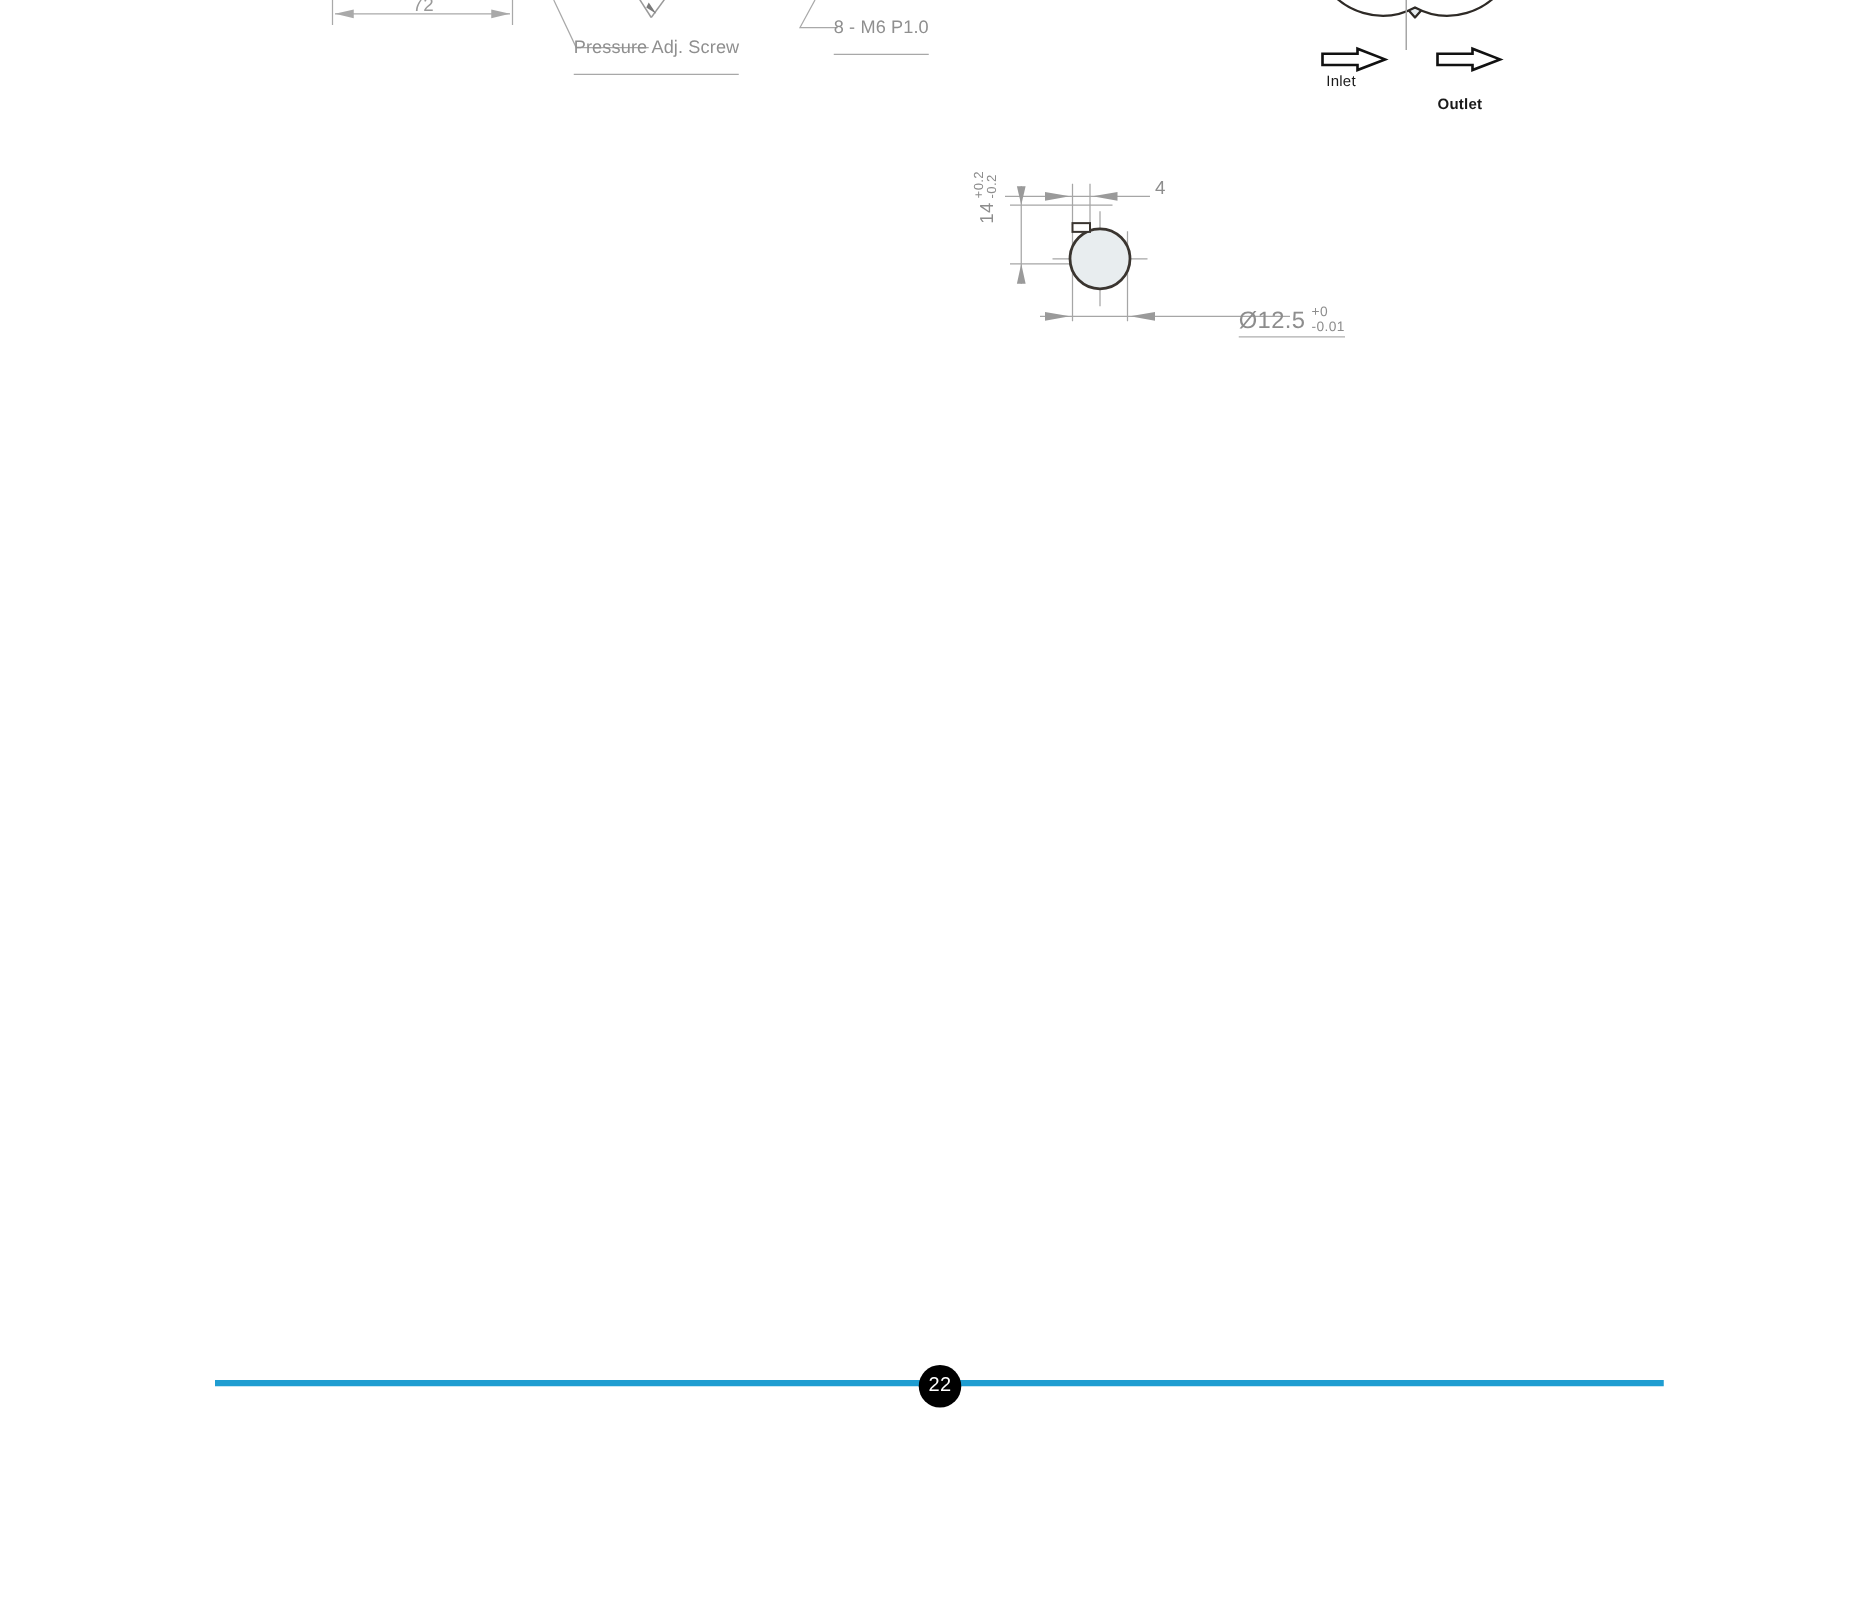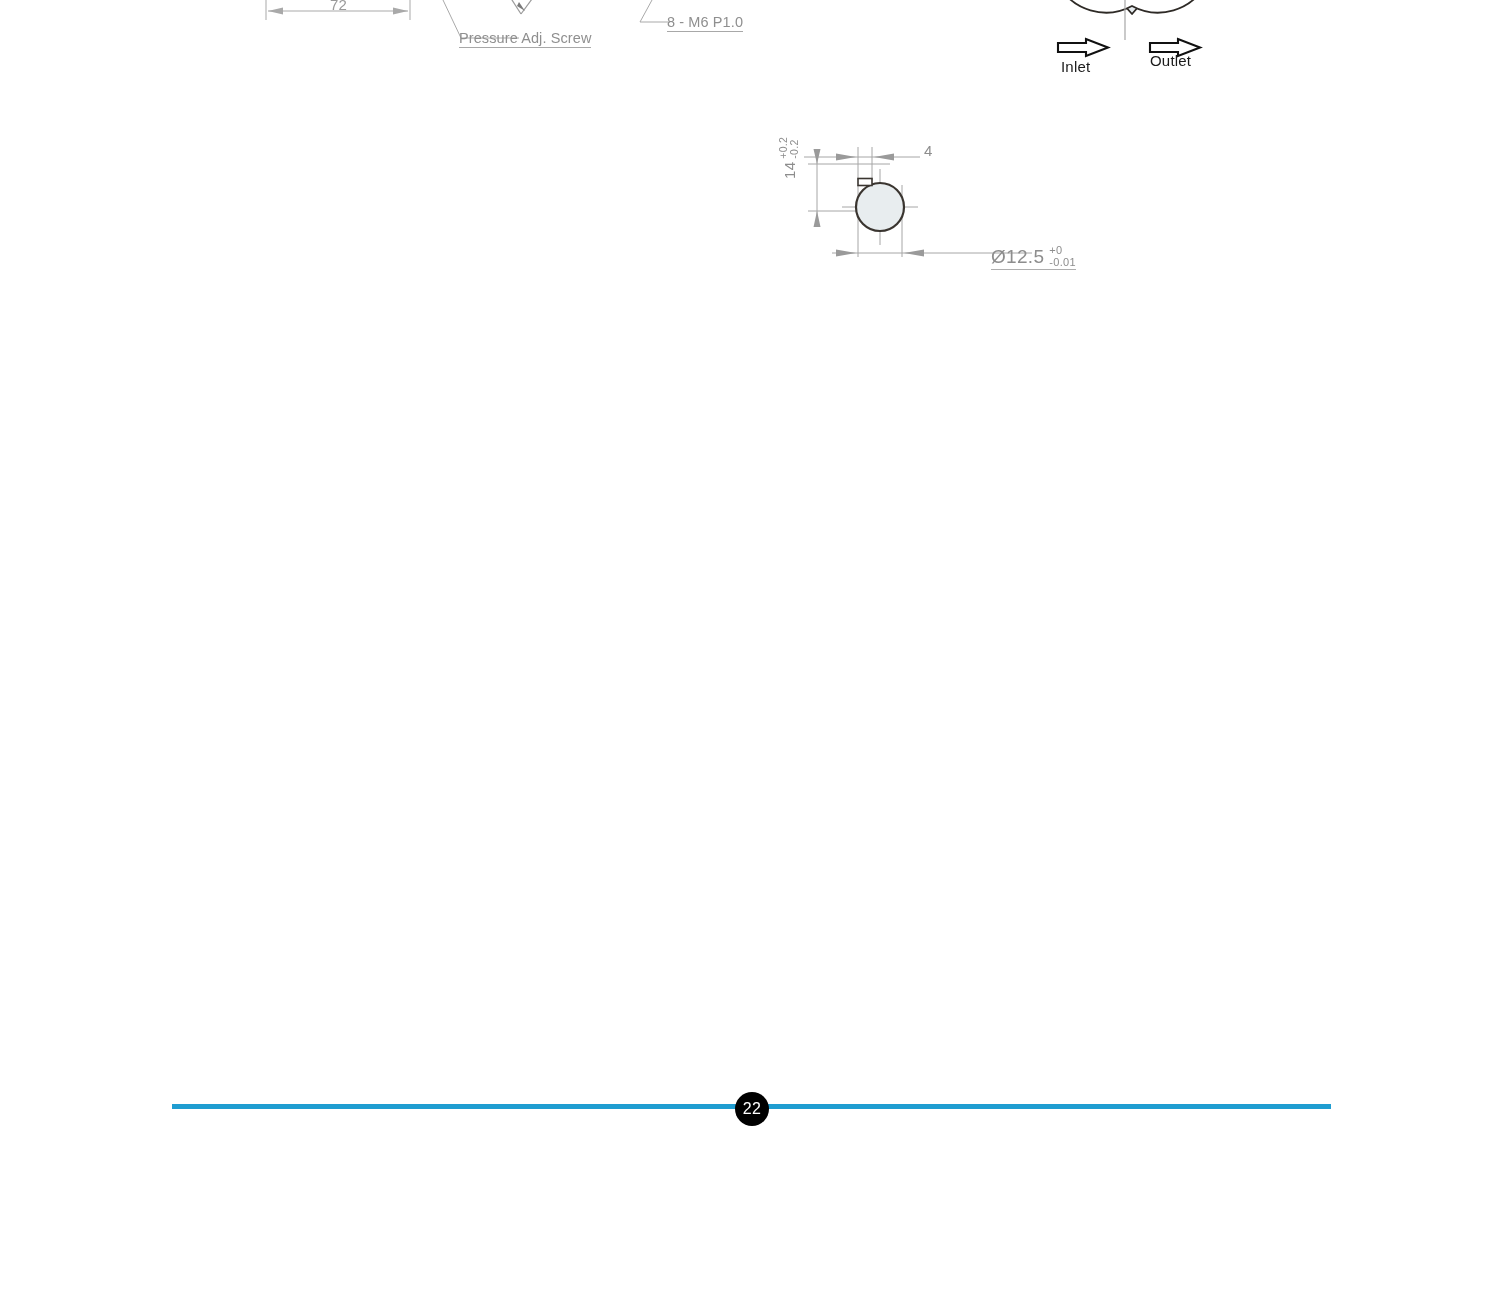--- a/index.html
+++ b/index.html
@@ -29,26 +29,26 @@
     letter-spacing: 0.2px;
     white-space: nowrap;
   }
   .note-text {
     position: absolute;
     color: #8f8f8f;
     font-size: 14.5px;
     white-space: nowrap;
     letter-spacing: 0.1px;
   }
-  .note-text.underline { border-bottom: 1px solid #a8a8a8; padding-bottom: 1px; text-align: right; }
+  .note-text.underline { border-bottom: 1px solid #a8a8a8; padding-bottom: 13px; text-align: right; }
 
   .flow-label {
     position: absolute;
     color: #1a1a1a;
-    font-size: 15px;
+    font-size: 12px;
     white-space: nowrap;
     letter-spacing: 0.2px;
   }
 
   .detail-text {
     position: absolute;
     color: #8d8d8d;
     font-size: 19px;
     white-space: nowrap;
     letter-spacing: 0.3px;
@@ -140,21 +140,21 @@
     </svg>
 
     <svg class="abs" style="left:1056px;top:38px;" width="56" height="20">
       <polygon points="2,5 30,5 30,1 52,9.5 30,18 30,14 2,14" fill="#ffffff" stroke="#111111" stroke-width="2.1" stroke-linejoin="miter"></polygon>
     </svg>
     <div class="flow-label" style="left:1061px;top:58px;">Inlet</div>
 
     <svg class="abs" style="left:1148px;top:38px;" width="56" height="20">
       <polygon points="2,5 30,5 30,1 52,9.5 30,18 30,14 2,14" fill="#ffffff" stroke="#111111" stroke-width="2.1" stroke-linejoin="miter"></polygon>
     </svg>
-    <div class="flow-label" style="left:1150px;top:52px;">Outlet</div>
+    <div class="flow-label" style="left:1150px;top:76px;font-weight:bold;">Outlet</div>
   </div>
 
   <div class="abs" style="left:780px;top:135px;width:290px;height:150px;">
 
     <svg class="abs" style="left:0;top:0;" width="290" height="150">
 
       <g stroke="#a6a6a6" stroke-width="1" fill="none">
 
         <line x1="28" y1="29" x2="110" y2="29"></line>
 

